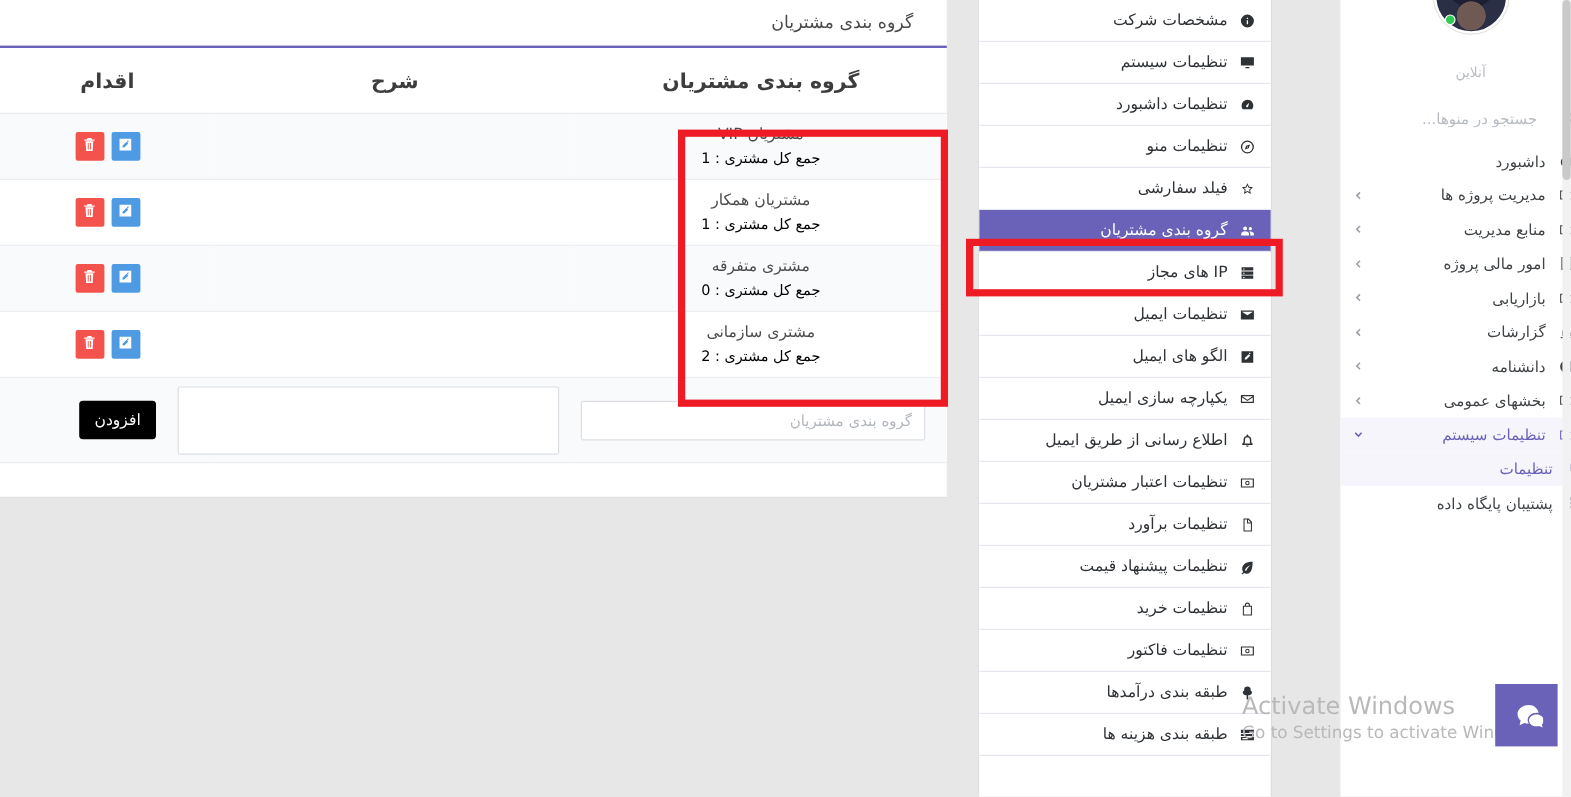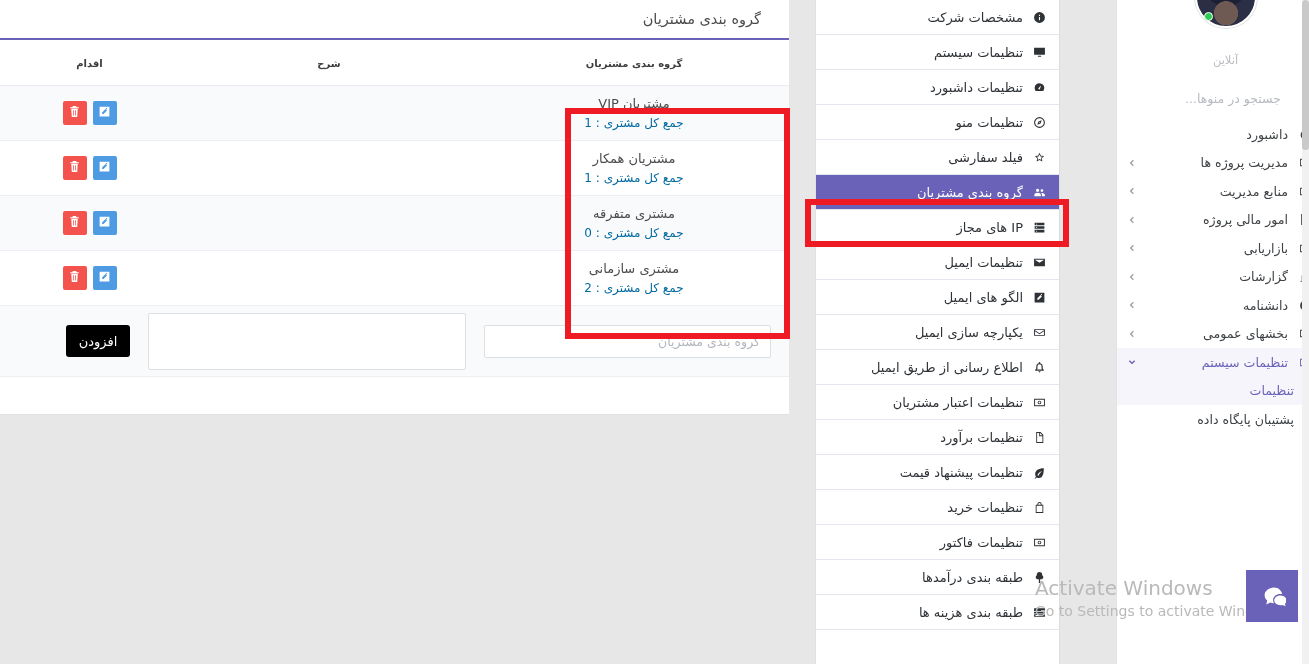--- a/index.html
+++ b/index.html
@@ -30,21 +30,21 @@
     padding: 0 28px;
   }
   .card-title {
     font-size: 14.5px; color: #4a4a4a;
     width: 100%; text-align: right;
   }
 
   
   .tbl { width: 100%; border-collapse: collapse; table-layout: fixed; }
   .tbl th {
-    font-size: 10px; font-weight: bold; color: #3d3d3d;
+    font-size: 17px; font-weight: bold; color: #3d3d3d;
     padding: 18px 0 16px 0;
     text-align: center;
     border-bottom: 1px solid #e9ebee;
   }
   .th-group { width: 310px; text-align: center; }
   .th-desc  { width: 300px; }
   .th-act   { width: 179px; }
   .tbl td {
     padding: 0; vertical-align: middle;
     border-bottom: 1px solid #eceef1;
@@ -52,21 +52,21 @@
   }
   .tbl tbody tr:nth-child(odd)  { background: #f9fafb; }
   .tbl tbody tr:nth-child(even) { background: #ffffff; }
 
   .cell-group { text-align: center; padding-right: 0; }
   .grp-name {
     font-size: 13px; color: #4c4c4c; line-height: 1.55;
     display: block;
   }
   .grp-count {
-    font-size: 12px; color: #0369a1; line-height: 1.55;
+    font-size: 12px; color: #000000; line-height: 1.55;
     display: block;
   }
   .cell-act { text-align: center; }
   .act-wrap { display: inline-flex; gap: 6px; direction: ltr; }
   .btn-icon {
     width: 24px; height: 24px; border: none; border-radius: 2px;
     display: inline-flex; align-items: center; justify-content: center;
     cursor: pointer; padding: 0;
   }
   .btn-del { background: #f4534d; }

